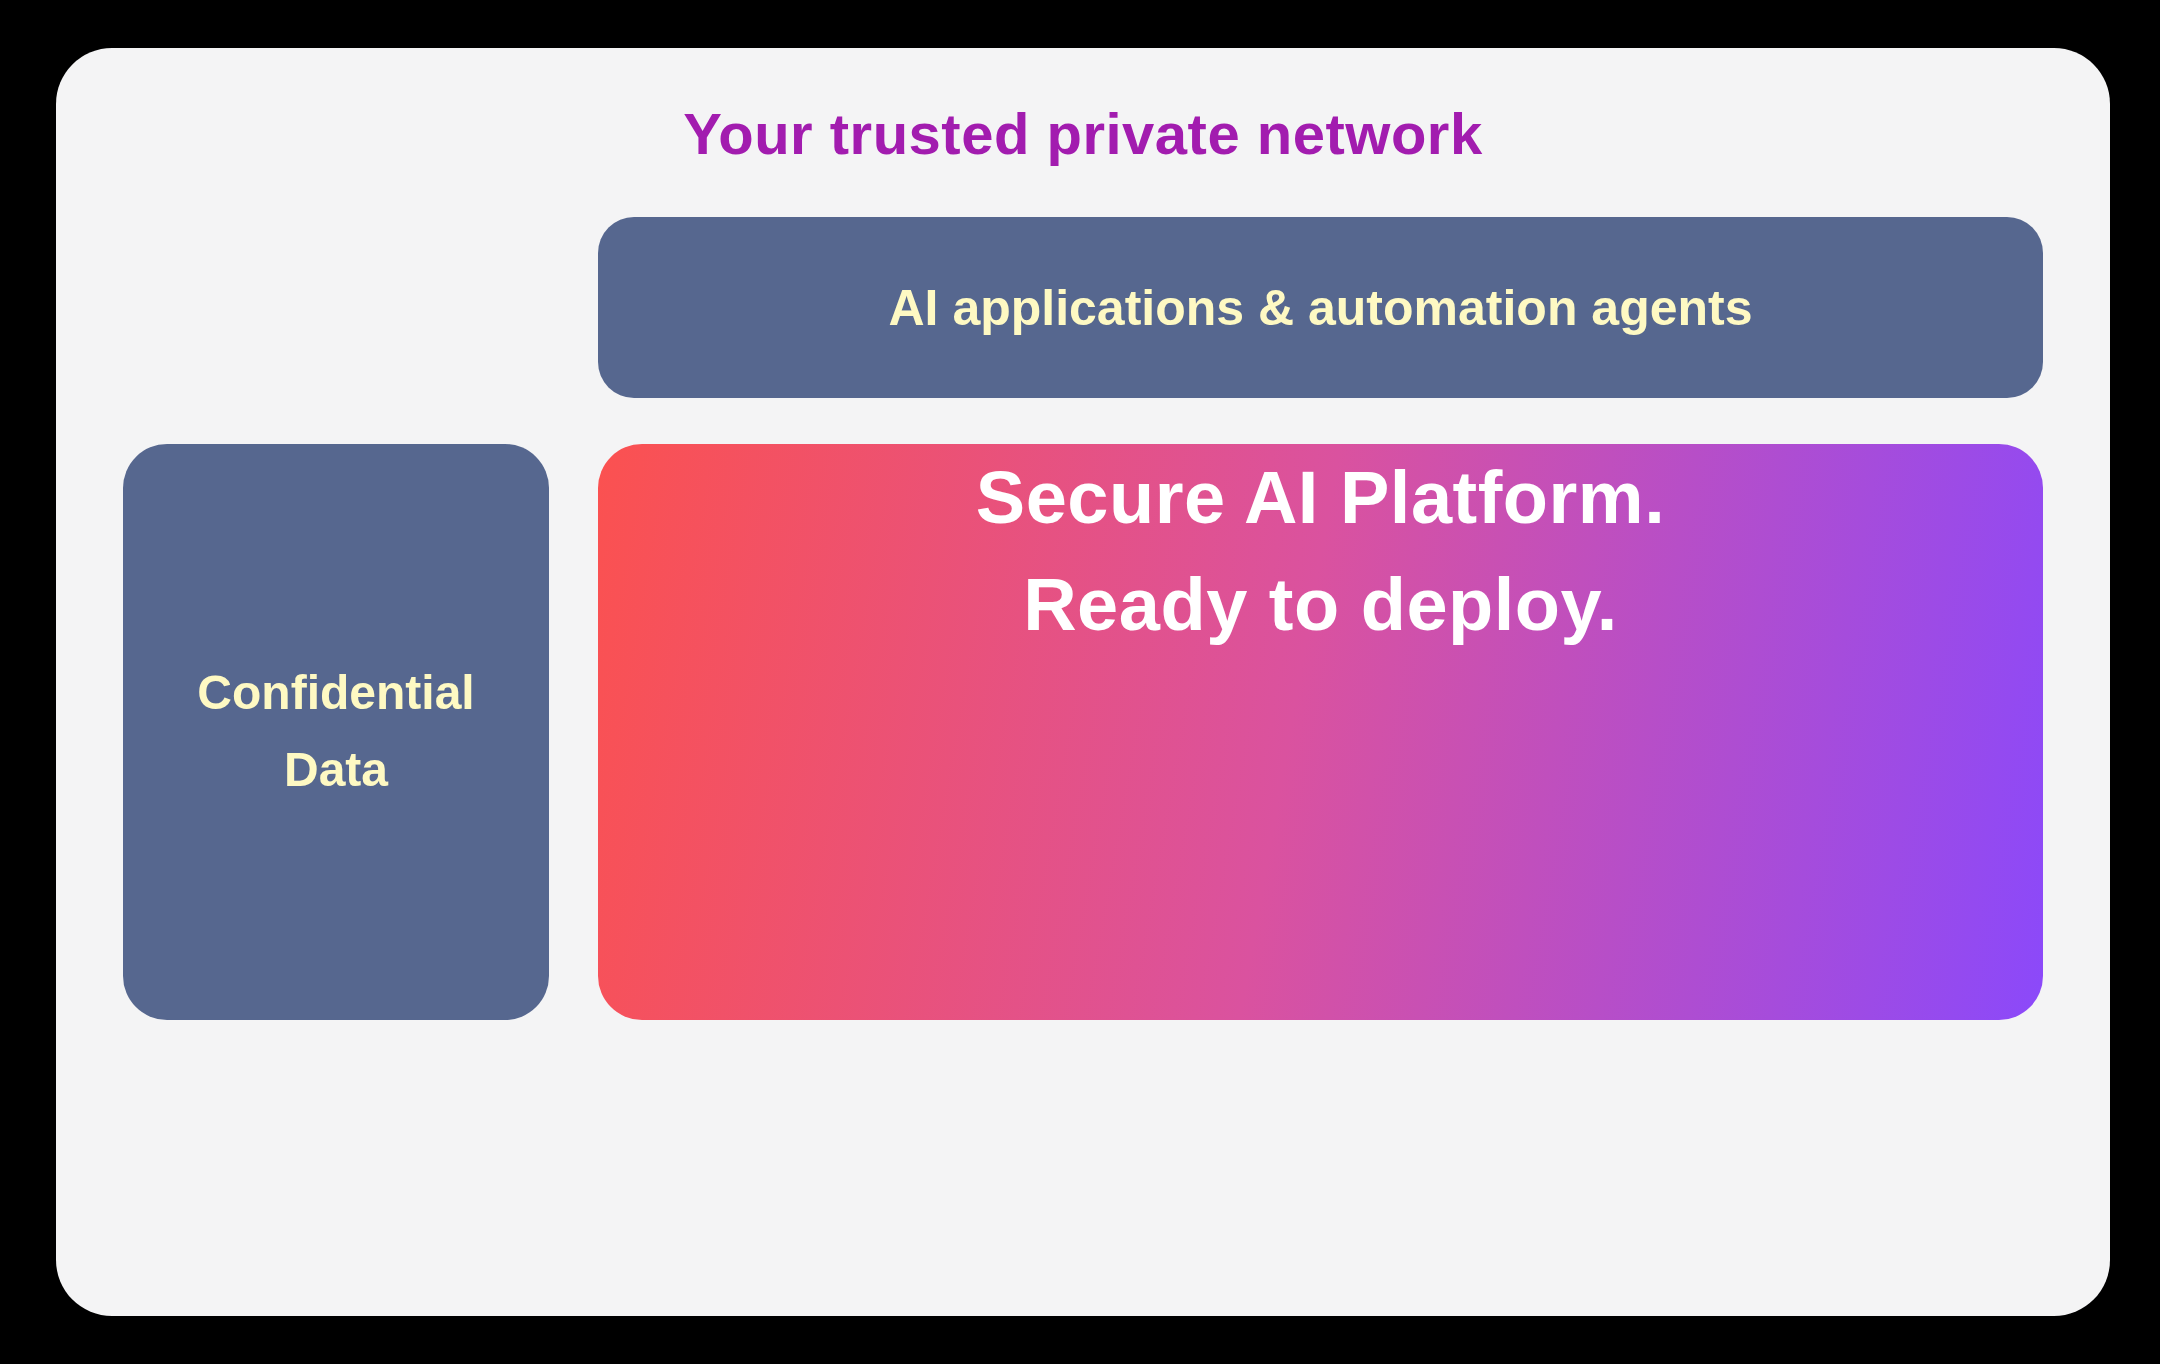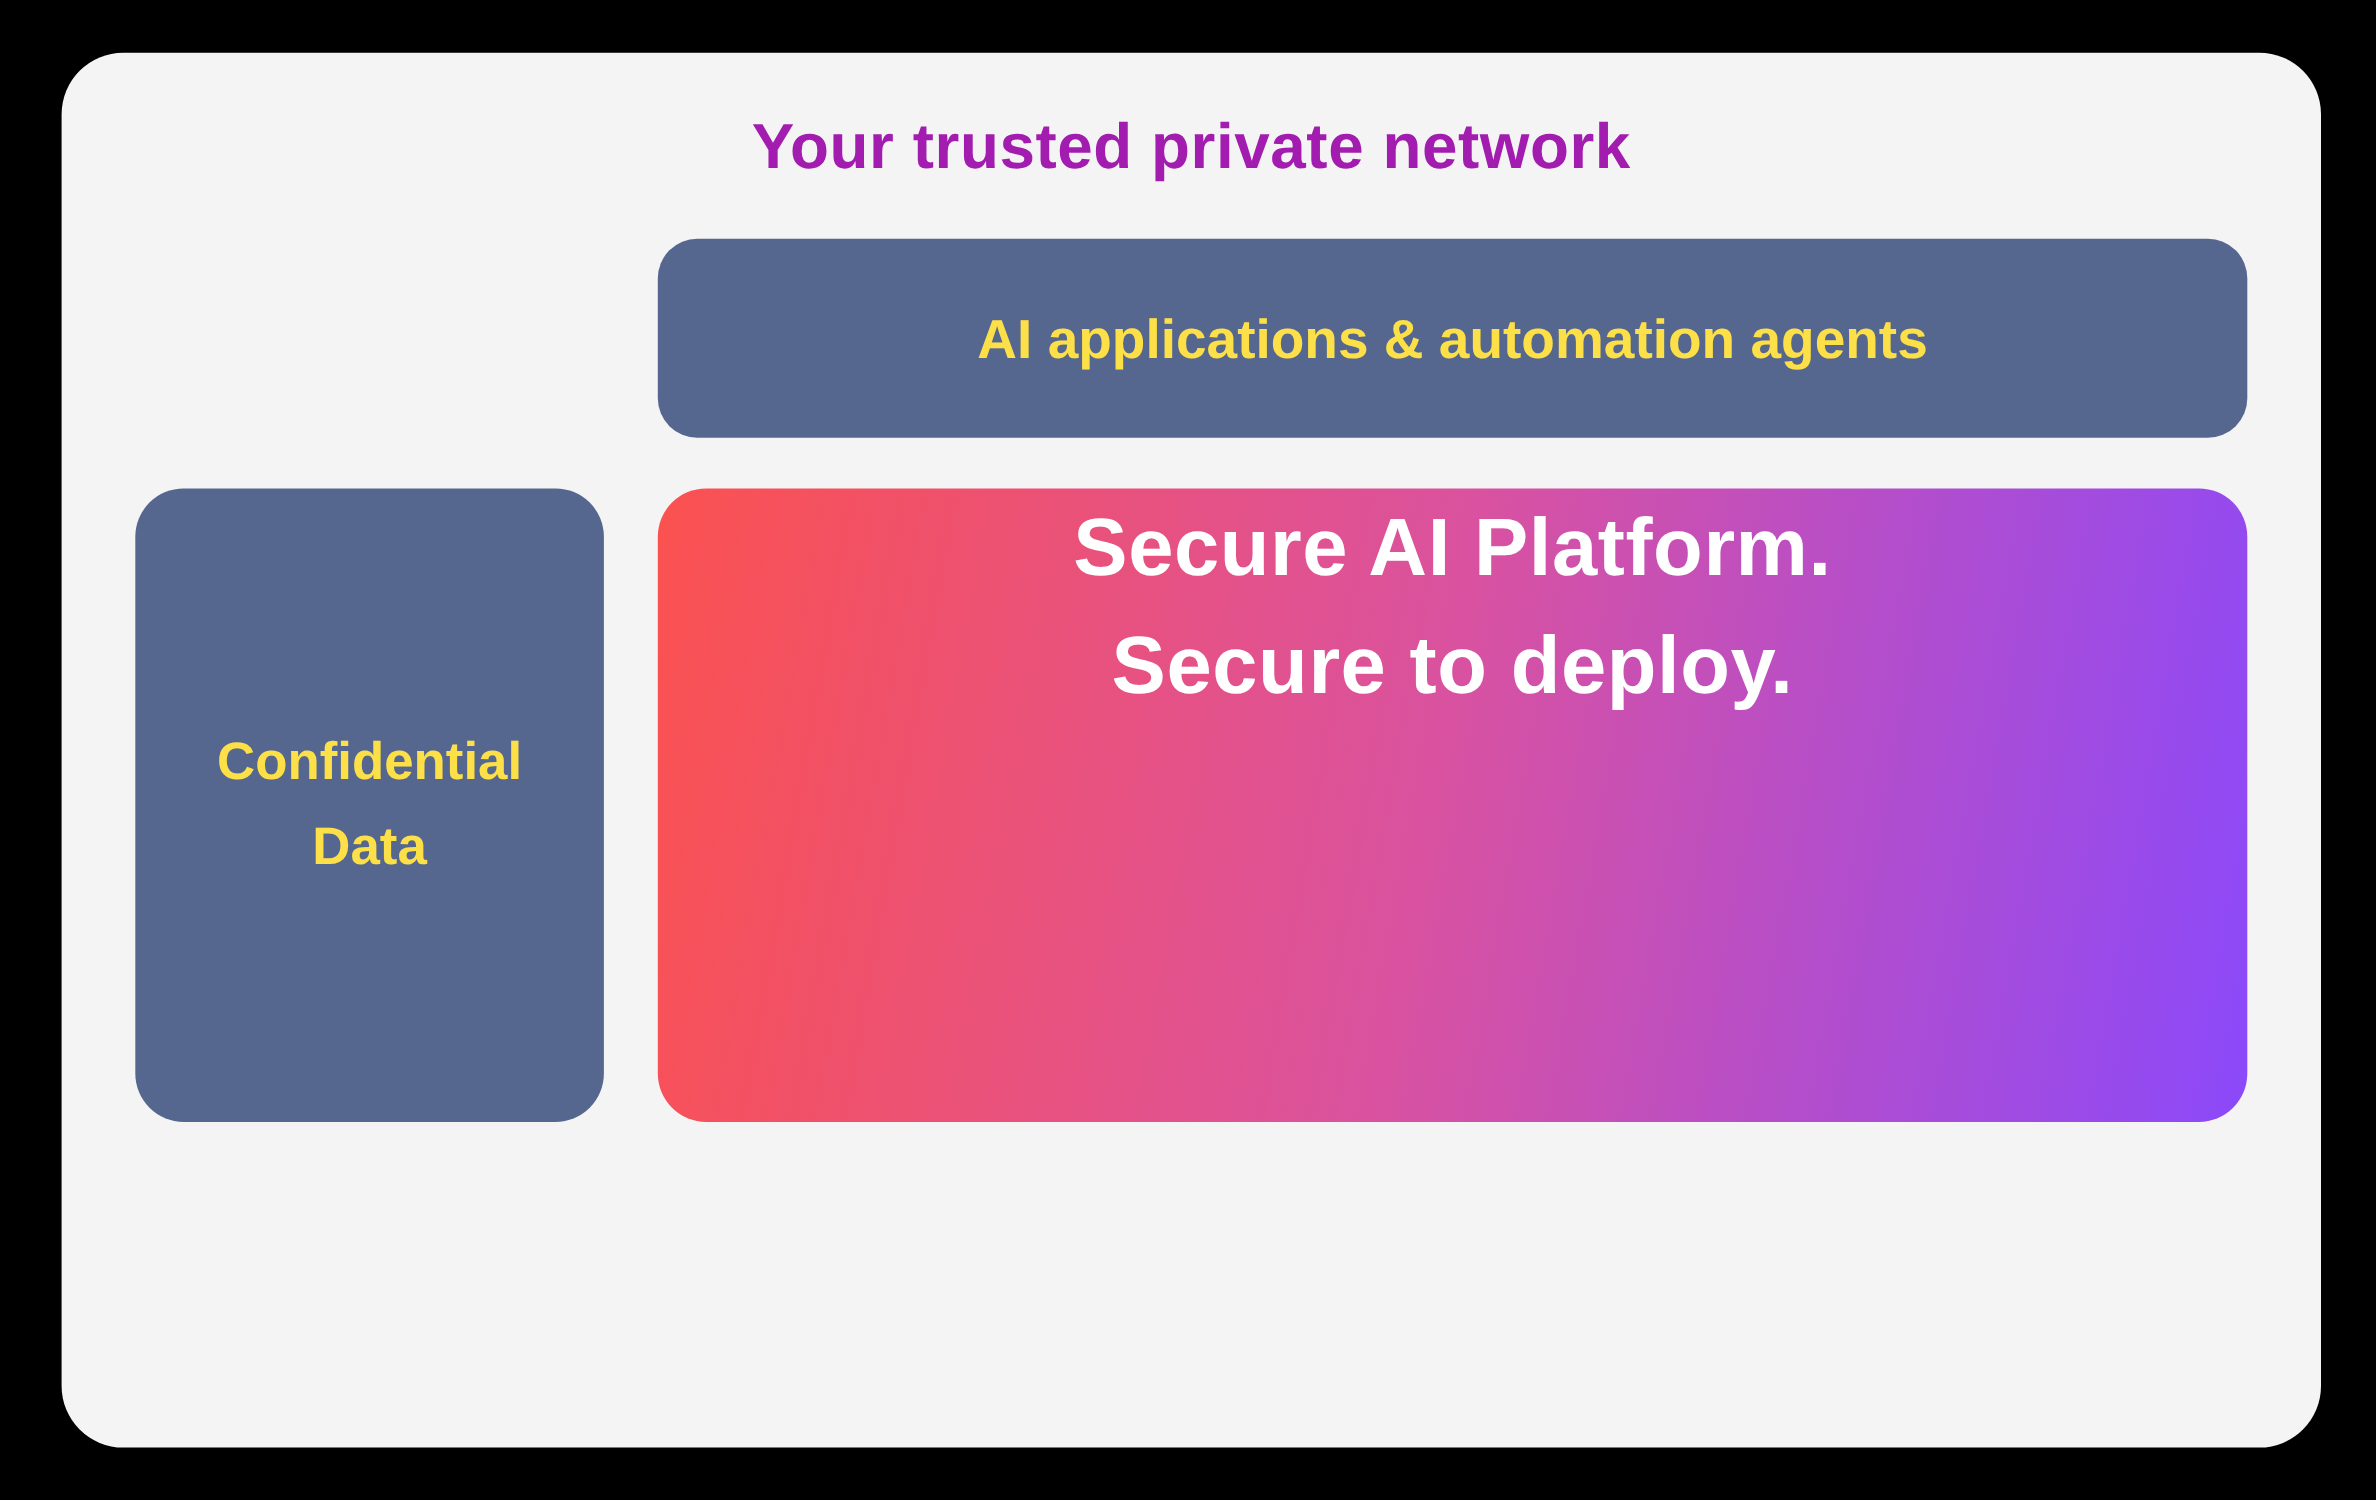--- a/index.html
+++ b/index.html
@@ -41,21 +41,21 @@
     letter-spacing: 0.5px;
   }
 
   .slate-box {
     position: absolute;
     background: #56678f;
     border-radius: 36px;
     display: flex;
     align-items: center;
     justify-content: center;
-    color: #fde047;
+    color: #fef9c3;
     font-weight: 700;
     text-align: center;
   }
 
   .top-bar {
     left: 542px;
     top: 169px;
     width: 1445px;
     height: 181px;
     font-size: 50px;
@@ -113,19 +113,19 @@
       <span>AI applications &amp; automation agents</span>
     </div>
 
     <div class="slate-box left-box">
       <span>Confidential Data</span>
     </div>
 
     <div class="center-box">
       <div class="headline">
         <div>Secure AI Platform.</div>
-        <div>Secure to deploy.</div>
+        <div>Ready to deploy.</div>
       </div>
     </div>
 
 
   </div>
 </div>
 
 </body></html>

